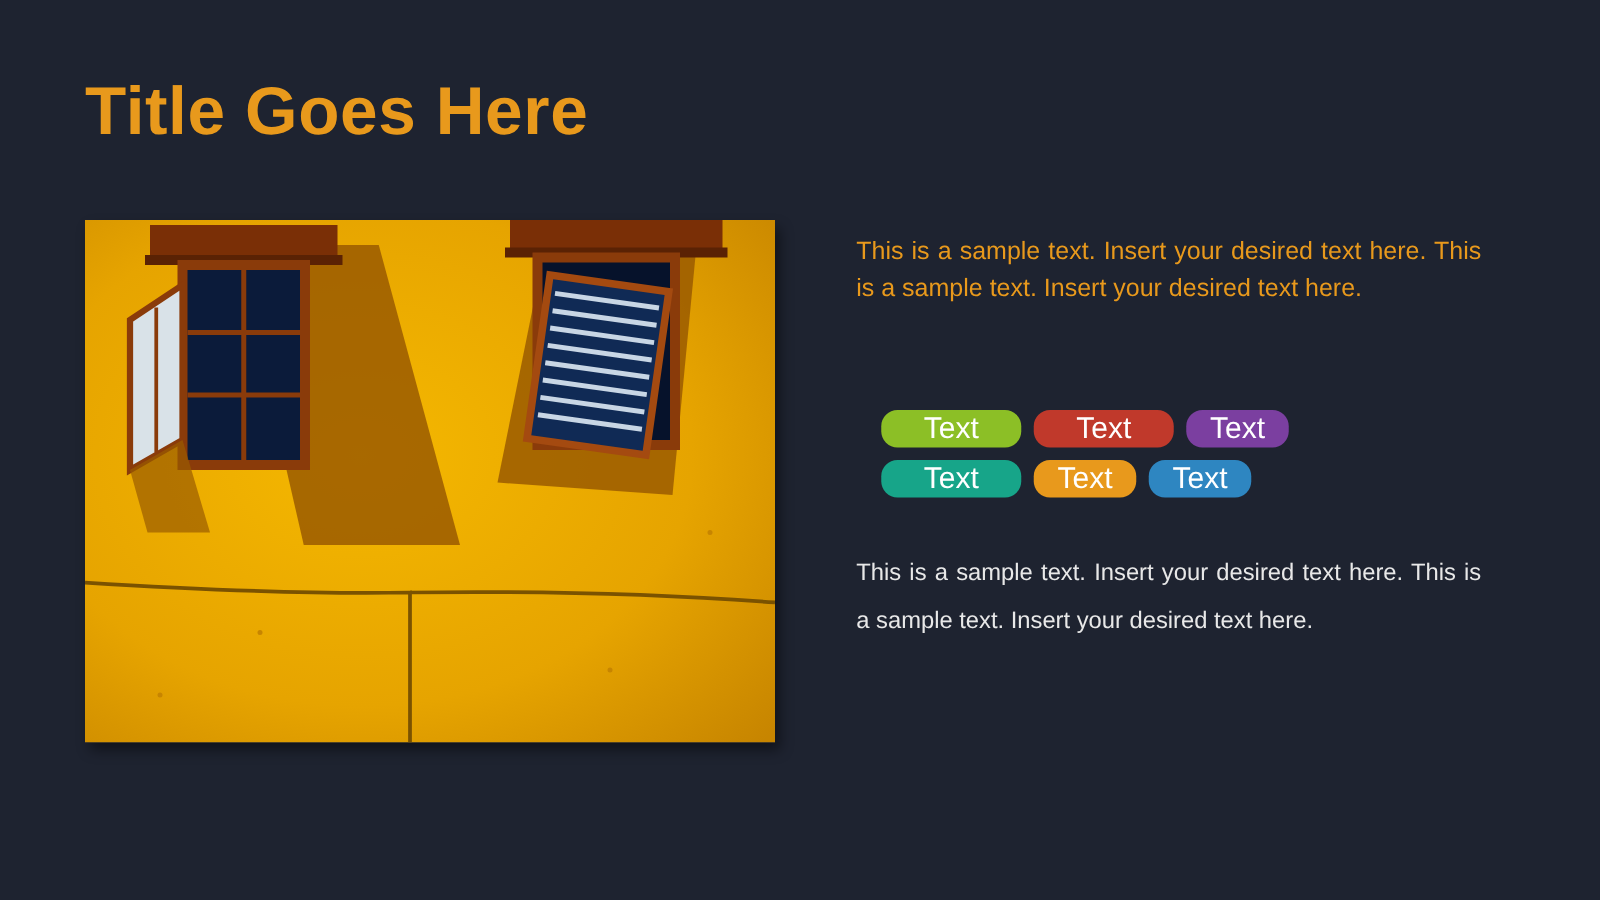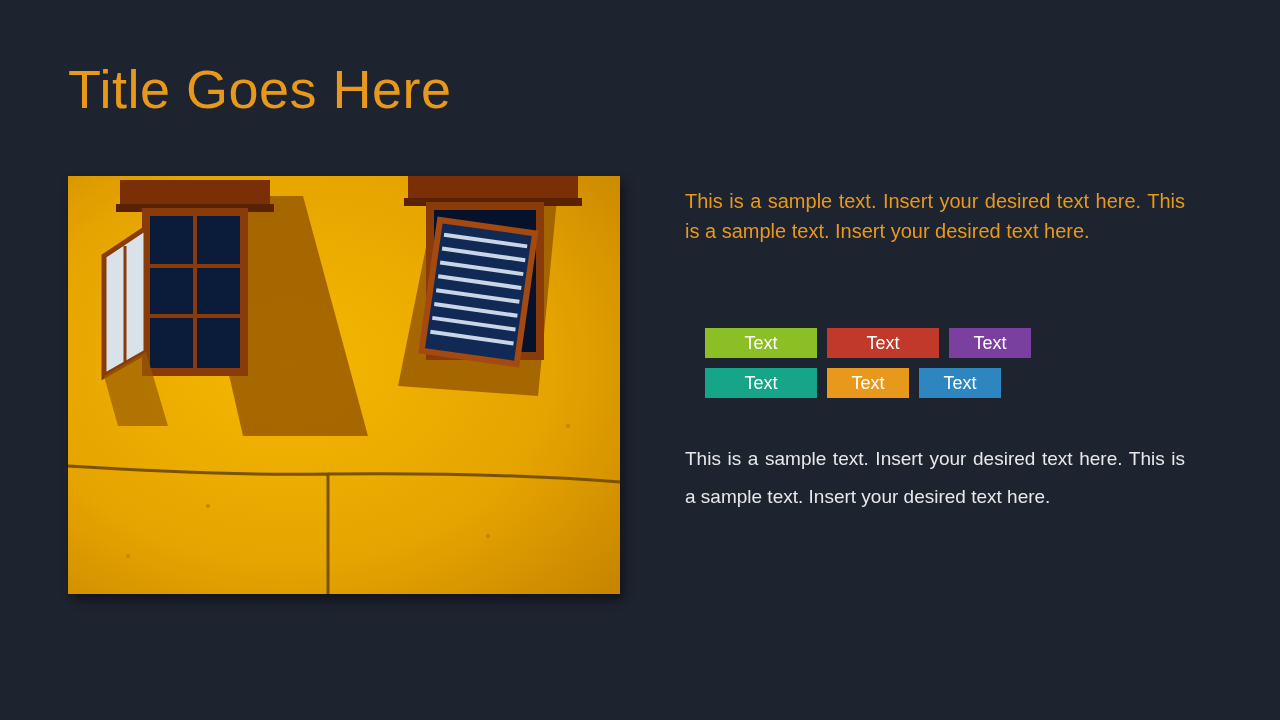--- a/index.html
+++ b/index.html
@@ -14,21 +14,21 @@
   .slide {
     position: relative;
     width: 1280px;
     height: 720px;
   }
   .title {
     position: absolute;
     left: 68px;
     top: 58px;
     font-size: 54px;
-    font-weight: 400;
+    font-weight: 700;
     color: #e8991c;
     letter-spacing: .5px;
   }
   .image-wrap {
     position: absolute;
     left: 68px;
     top: 176px;
     width: 552px;
     height: 418px;
     box-shadow: 4px 6px 10px rgba(0,0,0,.45);
@@ -52,23 +52,23 @@
     display: flex;
     flex-direction: column;
     gap: 10px;
   }
   .tag-row {
     display: flex;
     gap: 10px;
   }
   .tag {
     height: 30px;
-    border-radius: 0;
+    border-radius: 13px;
     color: #fff;
-    font-size: 18px;
+    font-size: 24px;
     display: flex;
     align-items: center;
     justify-content: center;
     padding: 0 1px;
     box-sizing: border-box;
   }
   .w112 { width: 112px; }
   .w82  { width: 82px;  }
   .para-bottom {
     position: absolute;

